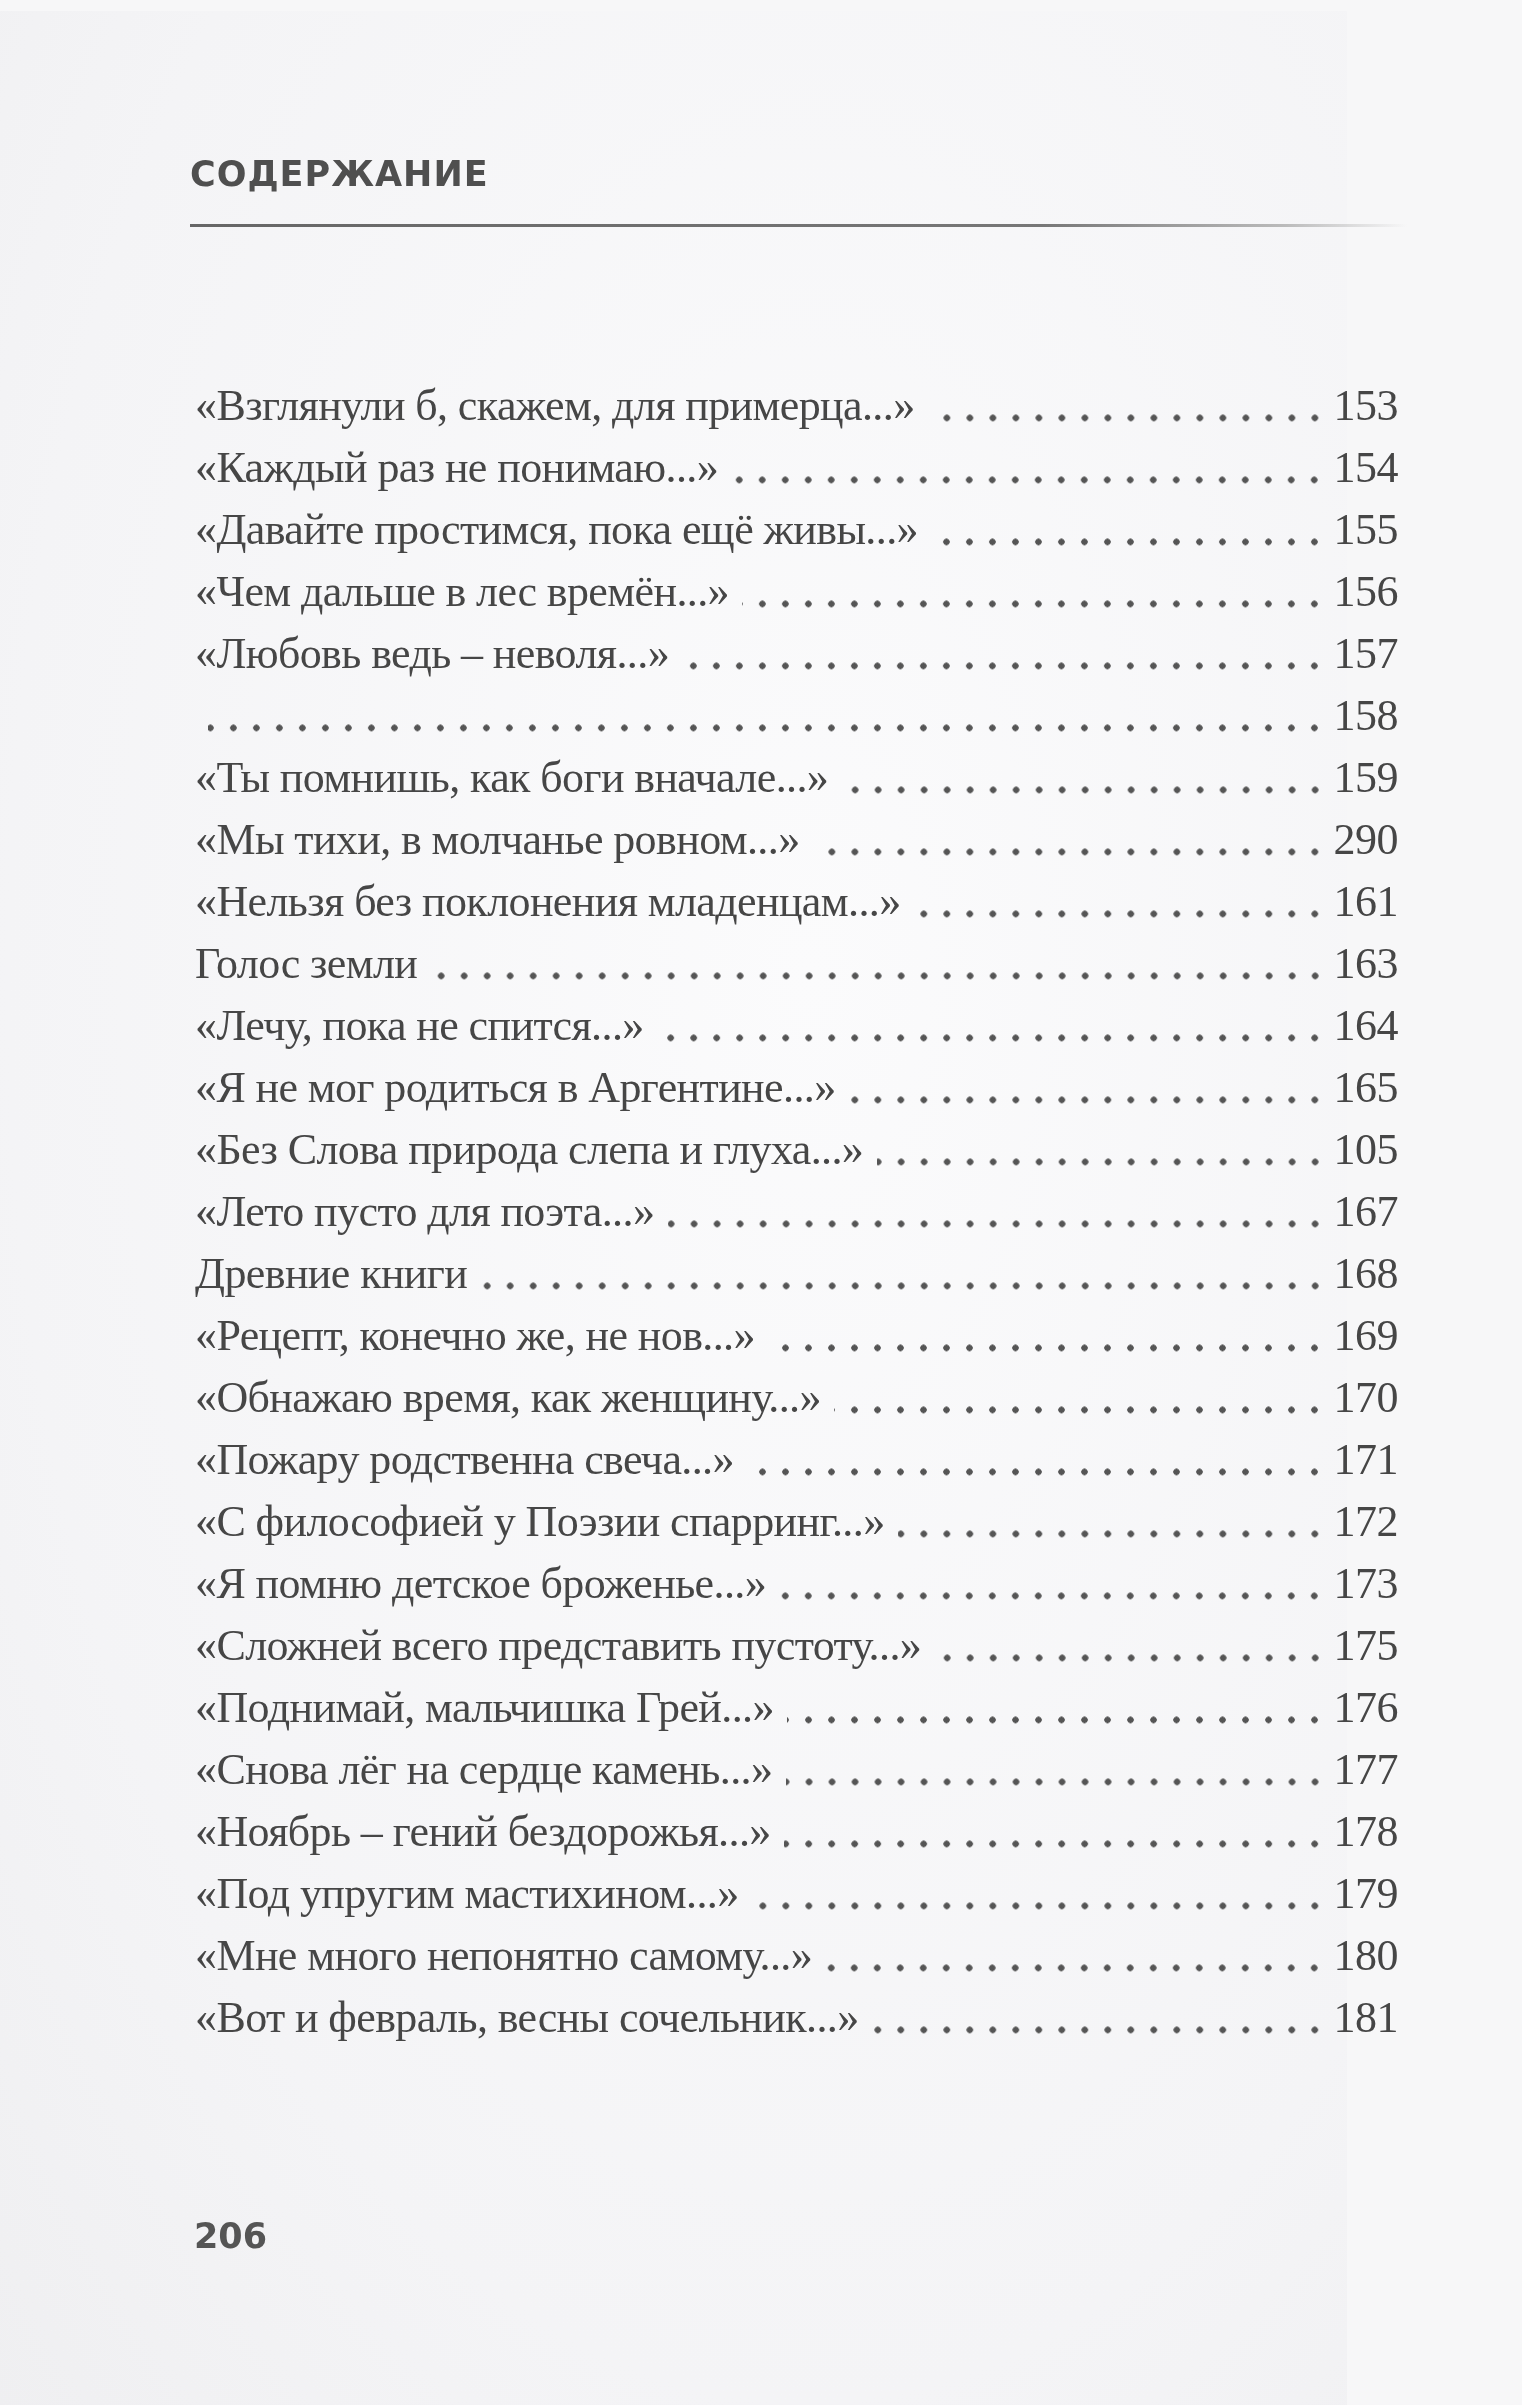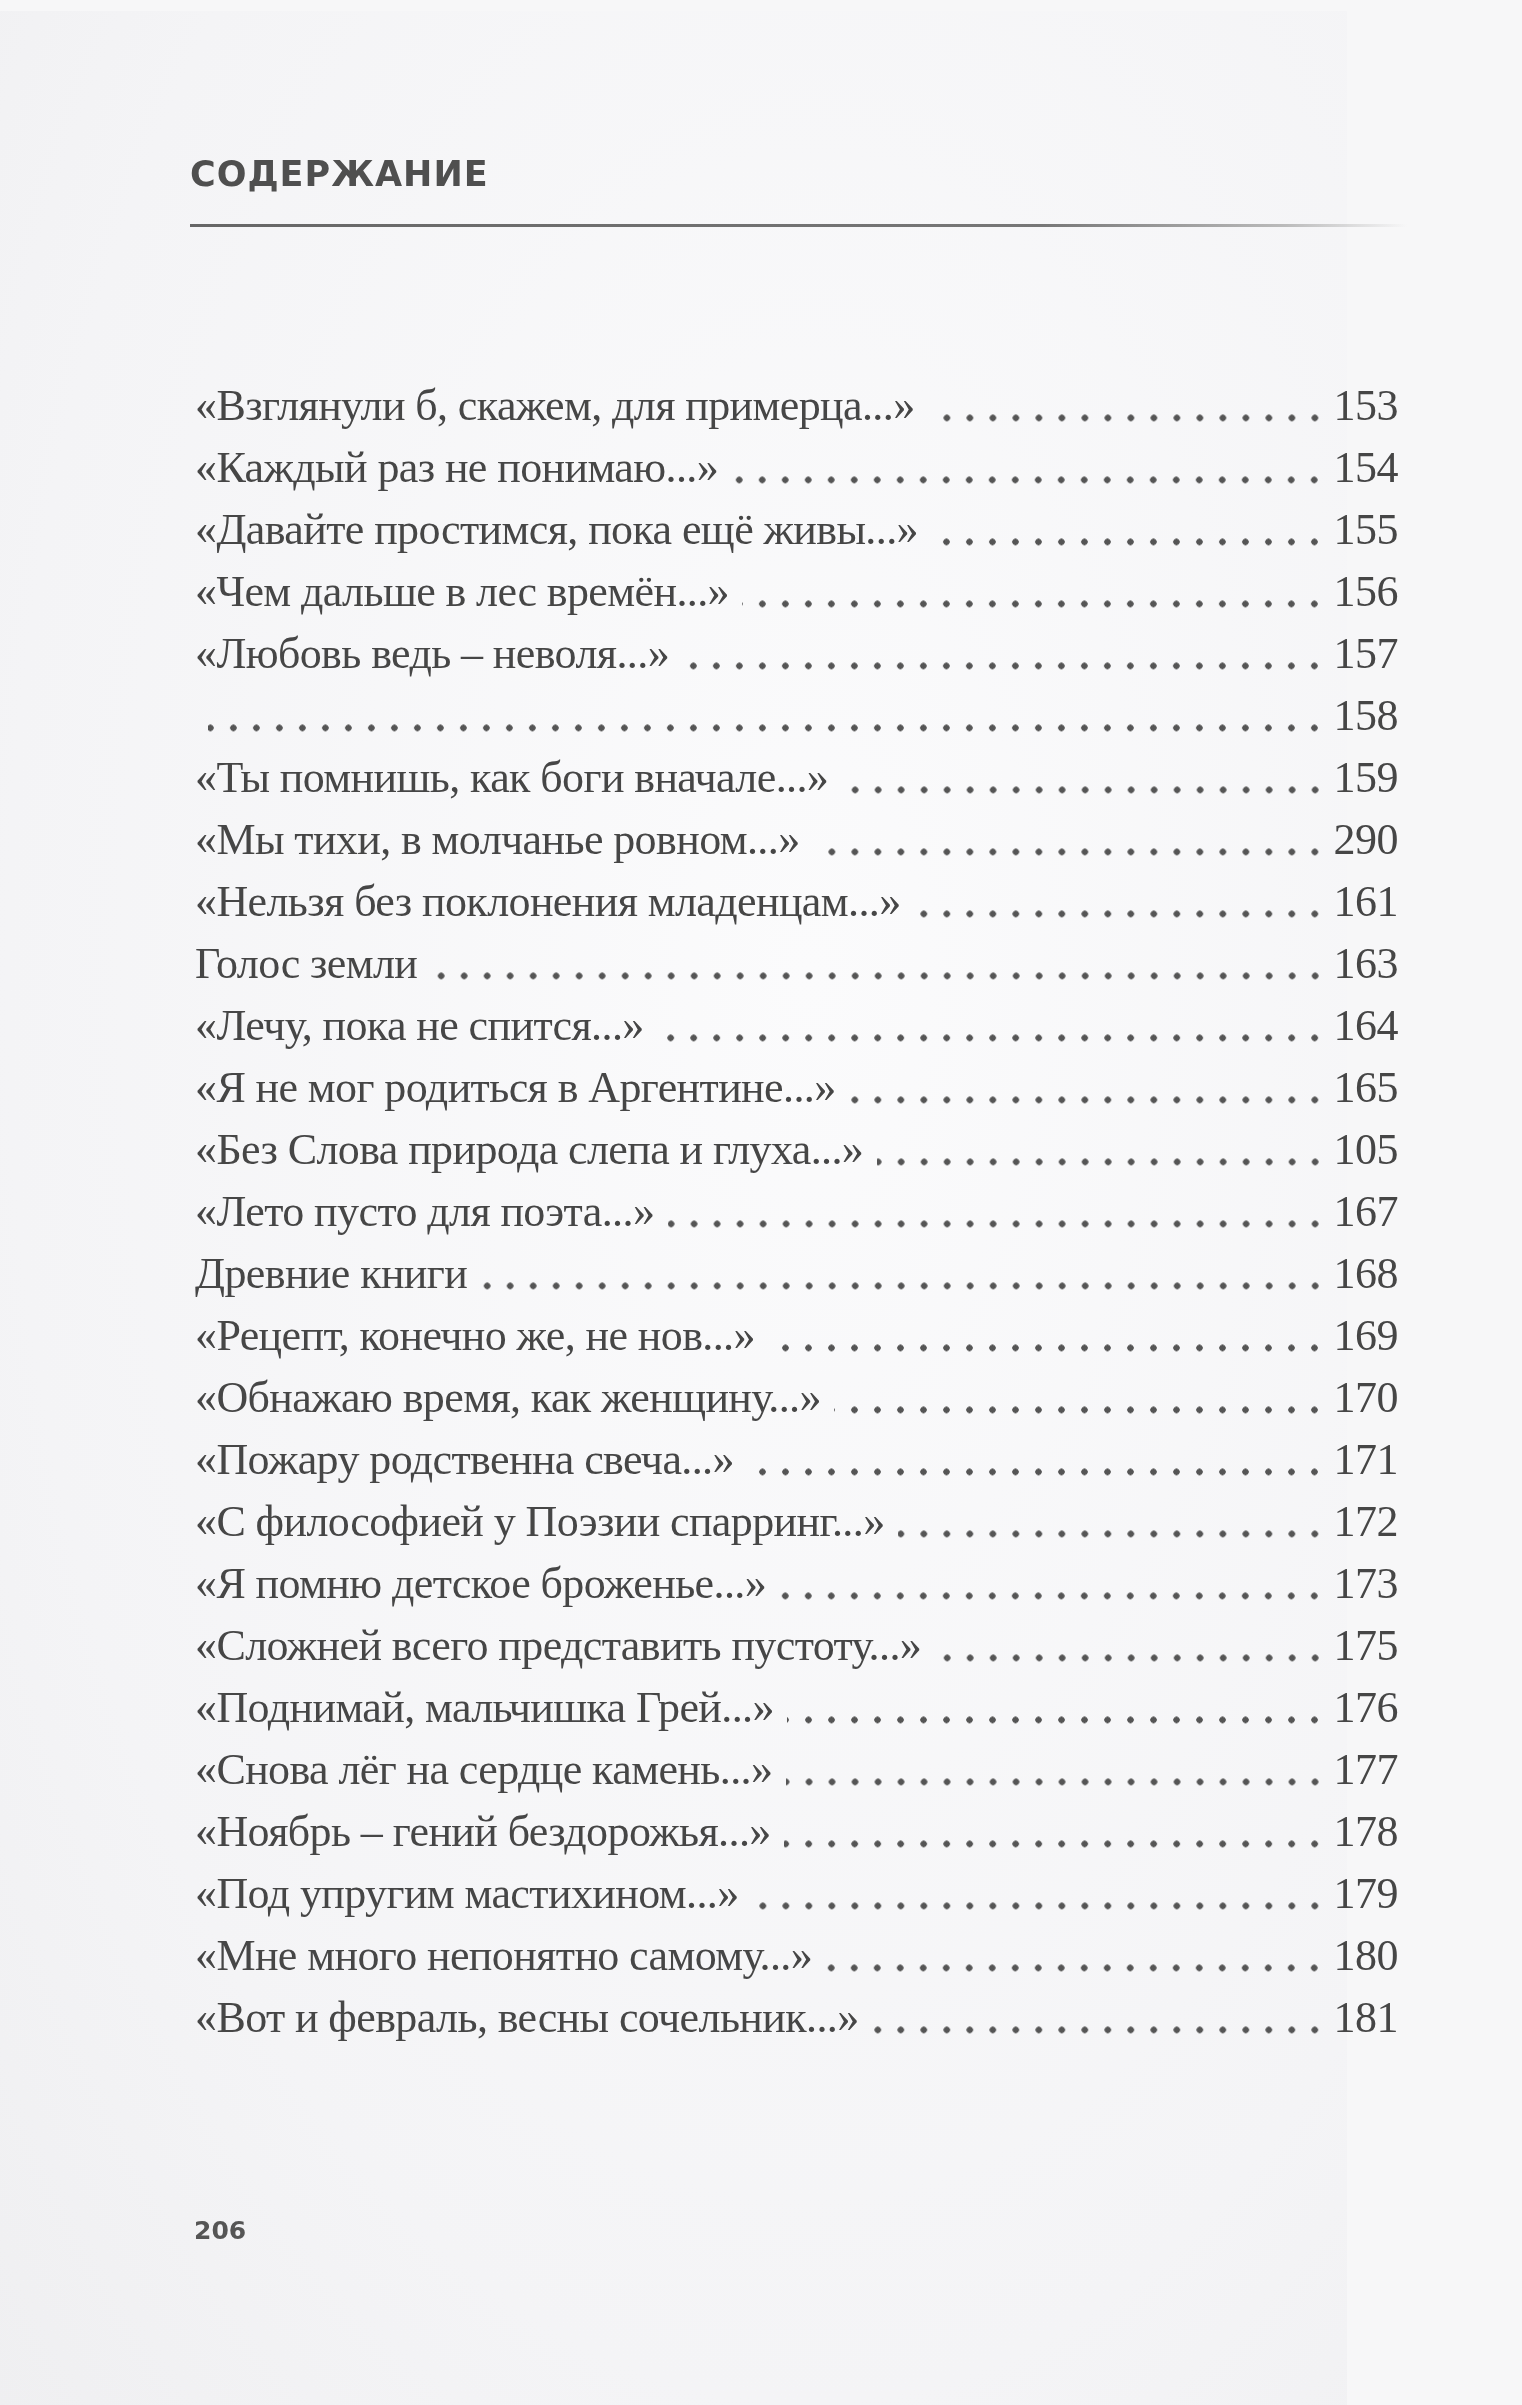--- a/index.html
+++ b/index.html
@@ -77,21 +77,21 @@
     min-width: 68px;
     letter-spacing: -0.5px;
     margin-top: 25px;
   }
   .folio {
     position: absolute;
     left: 194px;
     top: 2205px;
     font-family: "DejaVu Sans", "Liberation Sans", sans-serif;
     font-weight: bold;
-    font-size: 25px;
+    font-size: 35px;
     color: #555;
   }
 </style>
 </head>
 <body>
 
 <div class="page">
 
   <div class="running-head">Содержание</div>
   <div class="head-rule"></div>

